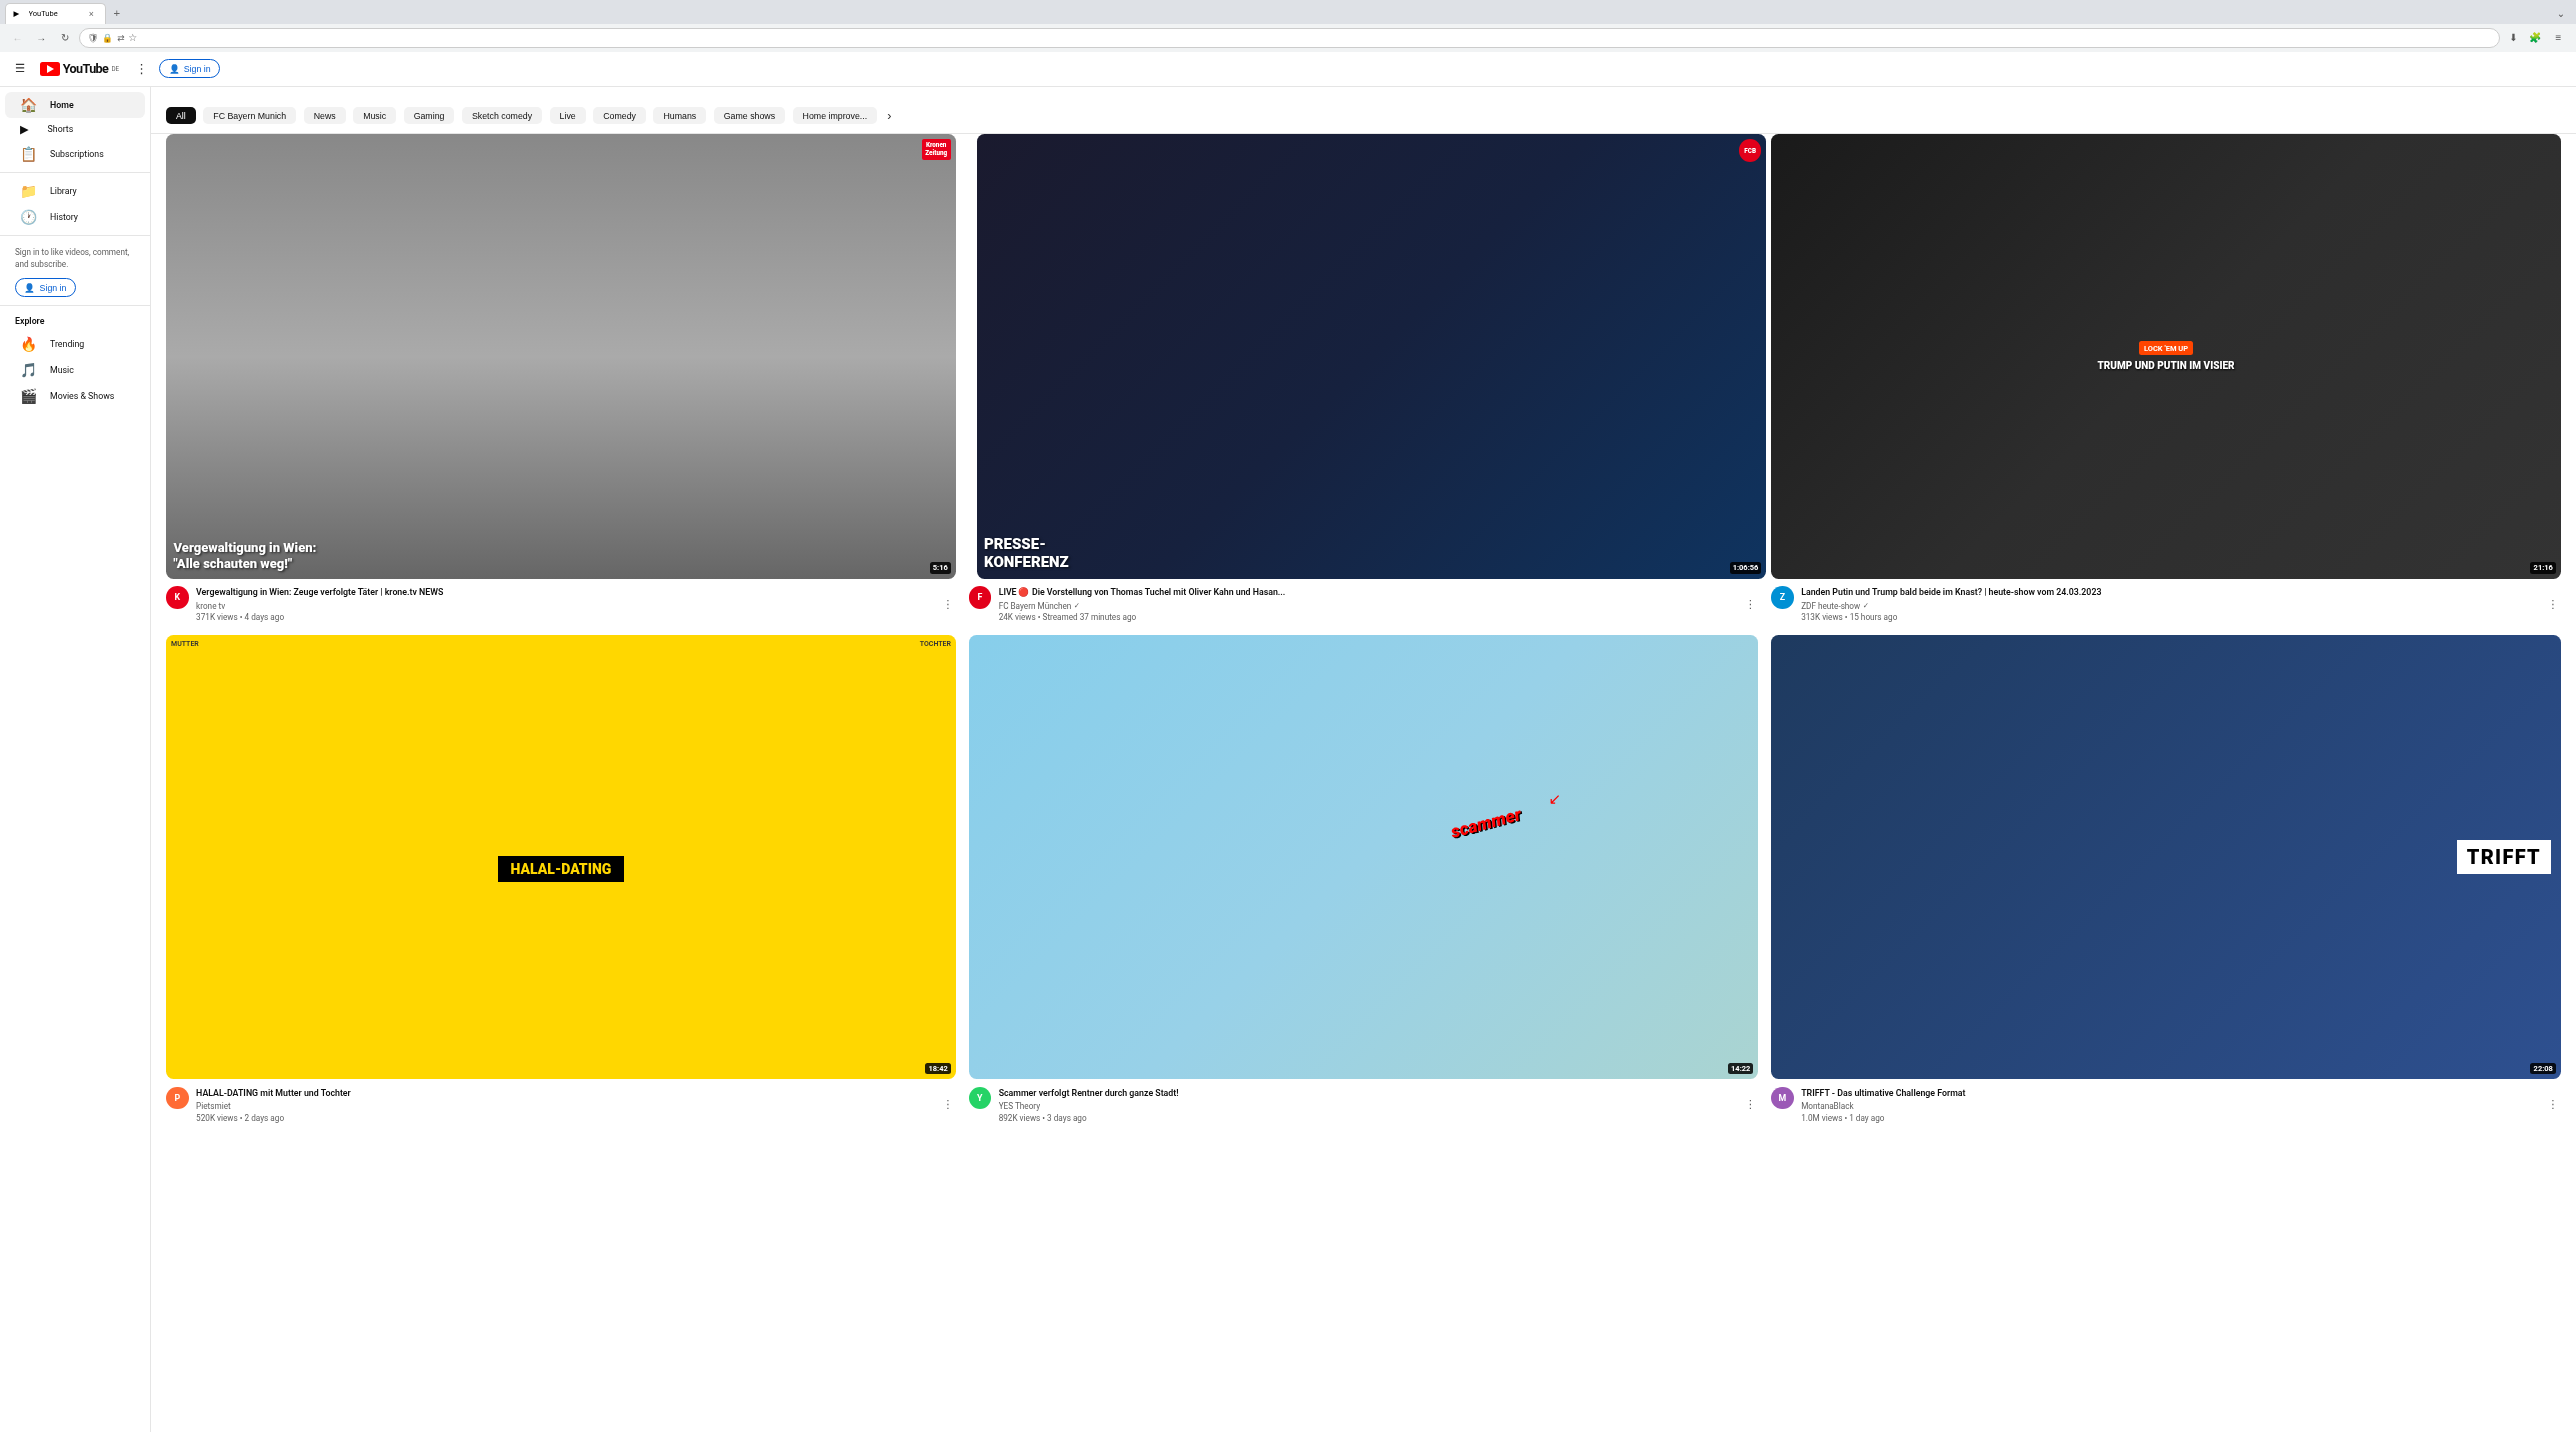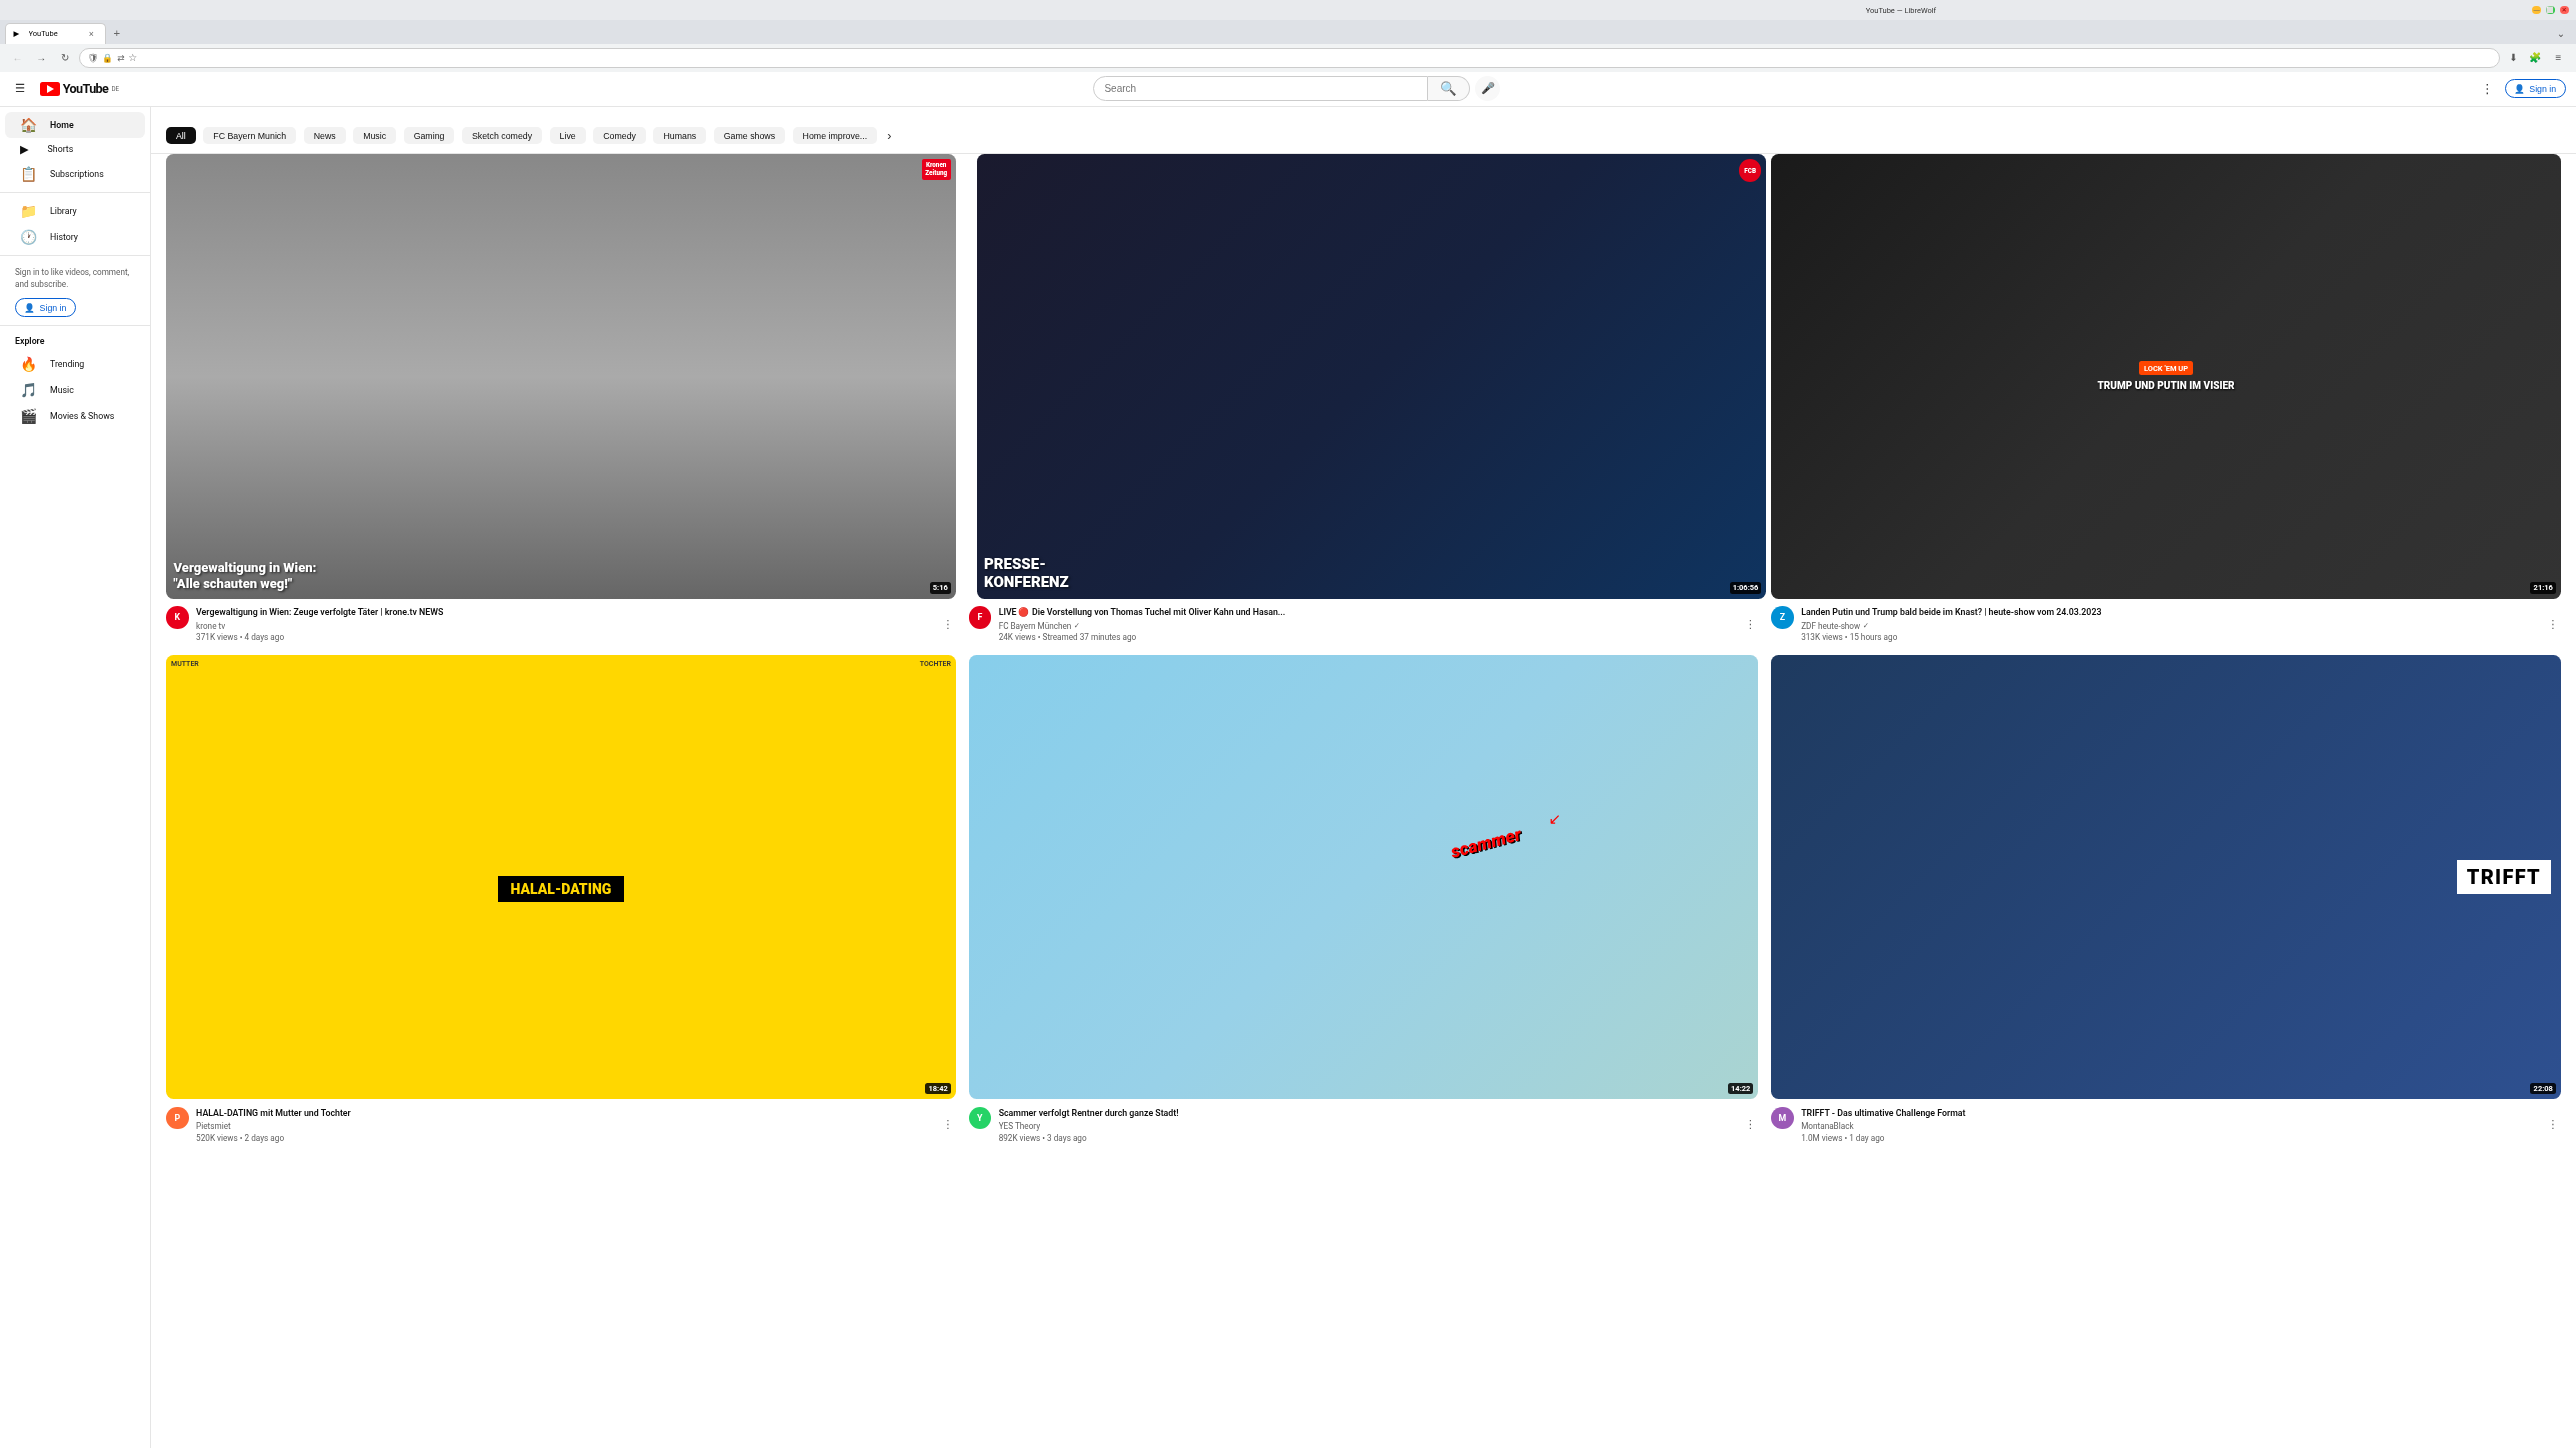--- a/index.html
+++ b/index.html
@@ -161,29 +161,20 @@
     .thumb-heute { background: linear-gradient(135deg, #1a1a1a 0%, #2d2d2d 50%, #333 100%); }
     .thumb-halal { background: #ffd700; }
     .thumb-scammer { background: linear-gradient(135deg, #87ceeb 0%, #98d1e8 50%, #aad4d1 100%); }
     .thumb-trifft { background: linear-gradient(135deg, #1e3a5f 0%, #2e5090 100%); }
   </style>
 </head>
 <body>
 
 <div>
 
-  <div class="title-bar">
-    <div style="flex:1"></div>
-    <span class="title-bar-title">YouTube — LibreWolf</span>
-    <div class="title-bar-controls">
-      <button class="title-bar-btn minimize">—</button>
-      <button class="title-bar-btn maximize">⬜</button>
-      <button class="title-bar-btn close">✕</button>
-    </div>
-  </div>
 
   <div class="tab-bar">
     <div class="tab">
       <span class="tab-favicon">▶</span>
       <span class="tab-title">YouTube</span>
       <button class="tab-close">×</button>
     </div>
     <button class="new-tab-btn">+</button>
     <div style="flex:1"></div>
     <button class="nav-right-btn">⌄</button>
@@ -214,33 +205,20 @@
       <button class="hamburger-btn">☰</button>
       <div class="yt-logo">
         <div class="yt-logo-icon">
           <div class="yt-logo-play"></div>
         </div>
         <span class="yt-logo-text">YouTube</span>
         <span class="yt-logo-country">DE</span>
       </div>
     </div>
 
-    <div class="yt-header-center">
-      <div class="search-form">
-        <div class="search-input-wrapper">
-          <input class="search-input" type="text" placeholder="Search" style="">
-        </div>
-        <button class="search-btn">
-          <span>🔍</span>
-        </button>
-      </div>
-      <button class="mic-btn">
-        <span>🎤</span>
-      </button>
-    </div>
 
     <div class="yt-header-right">
       <button class="icon-btn">
         <span>⋮</span>
       </button>
       <button class="sign-in-btn">
         <span>👤</span>
         <span>Sign in</span>
       </button>
     </div>

